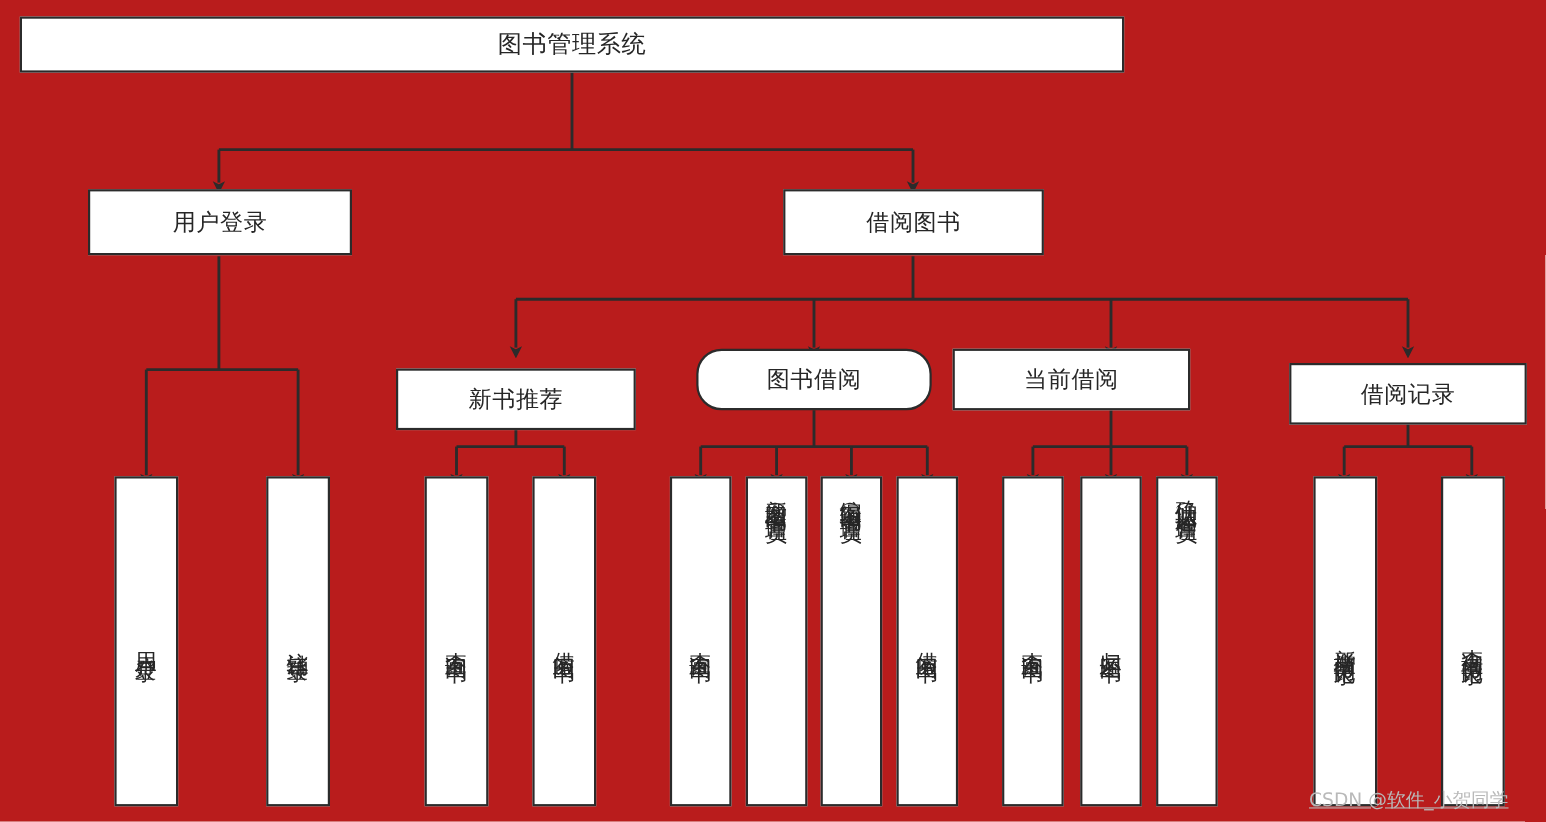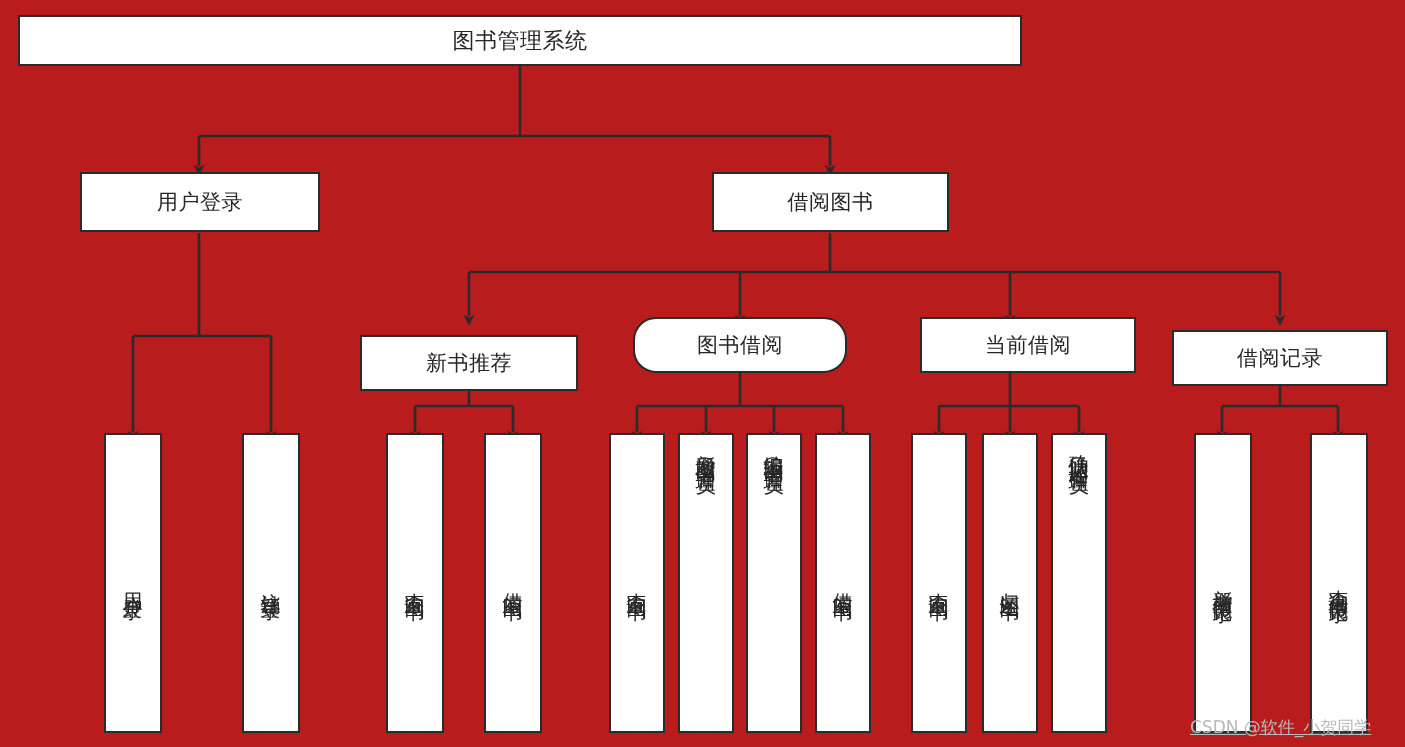--- a/index.html
+++ b/index.html
@@ -153,21 +153,21 @@
   <div class="node-box horiz" style="left:712px; top:172px; width:237px; height:60px;">
     <span class="node-label">借阅图书</span>
   </div>
 
   <div class="node-box horiz" style="left:360px; top:335px; width:218px; height:56px;">
     <span class="node-label">新书推荐</span>
   </div>
   <div class="node-box horiz" style="left:633px; top:317px; width:214px; height:56px;border-radius:23px;">
     <span class="node-label">图书借阅</span>
   </div>
-  <div class="node-box horiz" style="left:920px; top:317px; width:216px; height:56px;">
+  <div class="node-box horiz" style="left:866px; top:317px; width:216px; height:56px;">
     <span class="node-label">当前借阅</span>
   </div>
   <div class="node-box horiz" style="left:1172px; top:330px; width:216px; height:56px;">
     <span class="node-label">借阅记录</span>
   </div>
 
   <div class="node-box vert centered" style="left:104px; top:433px; width:58px; height:300px;">
     <span class="node-label">用户登录</span>
   </div>
   <div class="node-box vert centered" style="left:242px; top:433px; width:58px; height:300px;">

